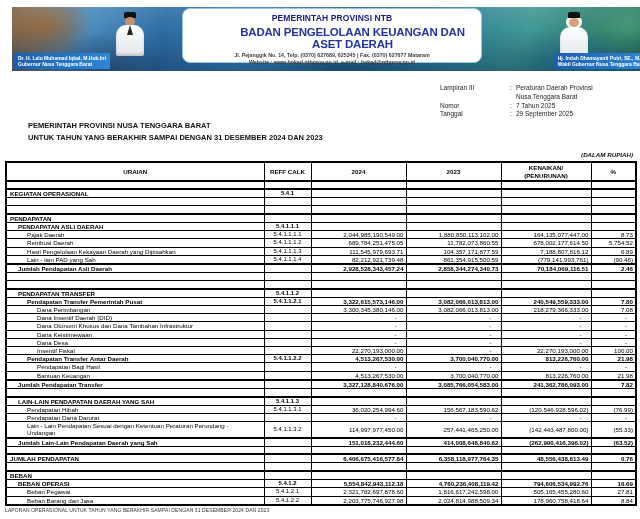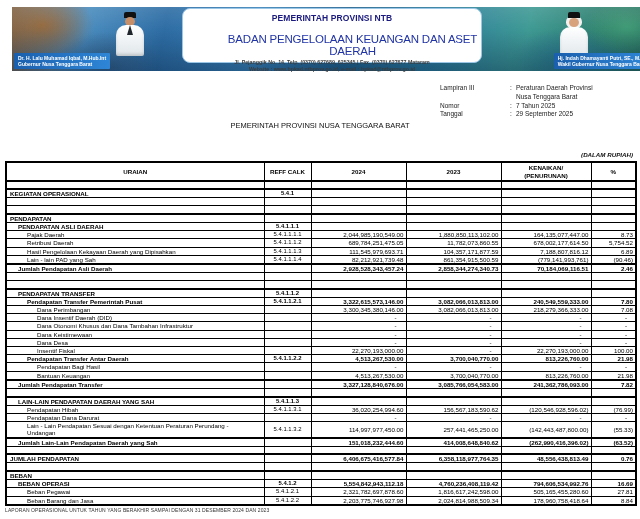--- a/index.html
+++ b/index.html
@@ -27,32 +27,32 @@
   .person .collar { position:absolute; top:13px; left:17px; width:6px; height:10px; background:#20262b; clip-path:polygon(50% 0,100% 100%,0 100%); }
 
   .caption { position:absolute; bottom:2px; z-index:3; background:linear-gradient(to right,#1a5fae,#2f86d6);
     color:#fff; font-size:5px; font-weight:bold; line-height:6.5px; padding:1.5px 4px; border-radius:1px; }
   .caption-left { left:2px; }
   .caption-right { right:2px; }
 
   .head-box { position:absolute; left:170px; top:1px; width:300px; height:55px; z-index:4;
     background:#fff; border:1px solid #9cc6e6; border-radius:8px; text-align:center; padding-top:4px; }
   .hb1 { font-size:8.5px; font-weight:900; color:#1a1a7e; letter-spacing:.1px; }
-  .hb2 { font-size:11.5px; font-weight:400; color:#2134a6; letter-spacing:-.2px; margin-top:10px;padding-left:41px; }
+  .hb2 { font-size:11.5px; font-weight:700; color:#2134a6; letter-spacing:-.2px; margin-top:3px;padding-left:41px; }
   .hb3 { font-size:5.3px; font-weight:bold; color:#3c3c3c; margin-top:2px; }
   .hb4 { font-size:5.3px; font-weight:bold; color:#3c3c3c; margin-top:1px; }
 
   
   .lampiran { position:absolute; left:440px; top:84px; font-size:6.5px; line-height:8.8px; color:#222; z-index:1; }
   .lampiran .row { display:grid; grid-template-columns:70px 6px auto; }
   .lampiran .cont { grid-column:3; }
 
   
-  .doc-title { position:absolute; top:120px; left:0; width:640px; text-align:center;
-    font-size:7.5px; font-weight:normal; line-height:12px; color:#111; }
+  .doc-title { position:absolute; top:120px; left:0; width:640px; text-align:left;
+    font-size:7.5px; font-weight:bold; line-height:12px; color:#111;padding-left:28px; }
 
   .rupiah-note { position:absolute; top:151px; right:7px; font-size:6.2px; font-weight:bold; font-style:italic; color:#111; }
 
   
   .tbl-wrap { position:absolute; top:161px; left:5px; width:630px; }
   table { border-collapse:collapse; table-layout:fixed; width:630px; }
   table, td, th { border:1px solid #000; }
   table { border-width:2px; }
   thead th { border-bottom-width:2px; border-top-width:2px; font-size:6.2px; font-weight:bold;
     text-align:center; vertical-align:middle; height:18px; line-height:7.5px; white-space:pre-line; padding:1px; }
@@ -117,20 +117,21 @@
   </div>
   <div class="row">
     <span>Tanggal</span>
     <span>:</span>
     <span>29 September 2025</span>
   </div>
 </div>
 
 <div class="doc-title">
   <div>PEMERINTAH PROVINSI NUSA TENGGARA BARAT</div>
+  <div>UNTUK TAHUN YANG BERAKHIR SAMPAI DENGAN 31 DESEMBER 2024 DAN 2023</div>
 </div>
 
 <div class="rupiah-note">(DALAM RUPIAH)</div>
 
 <div class="tbl-wrap">
   <table>
     <colgroup id="cols">
         <col style="width: 258px;">
         <col style="width: 47px;">
         <col style="width: 95px;">

